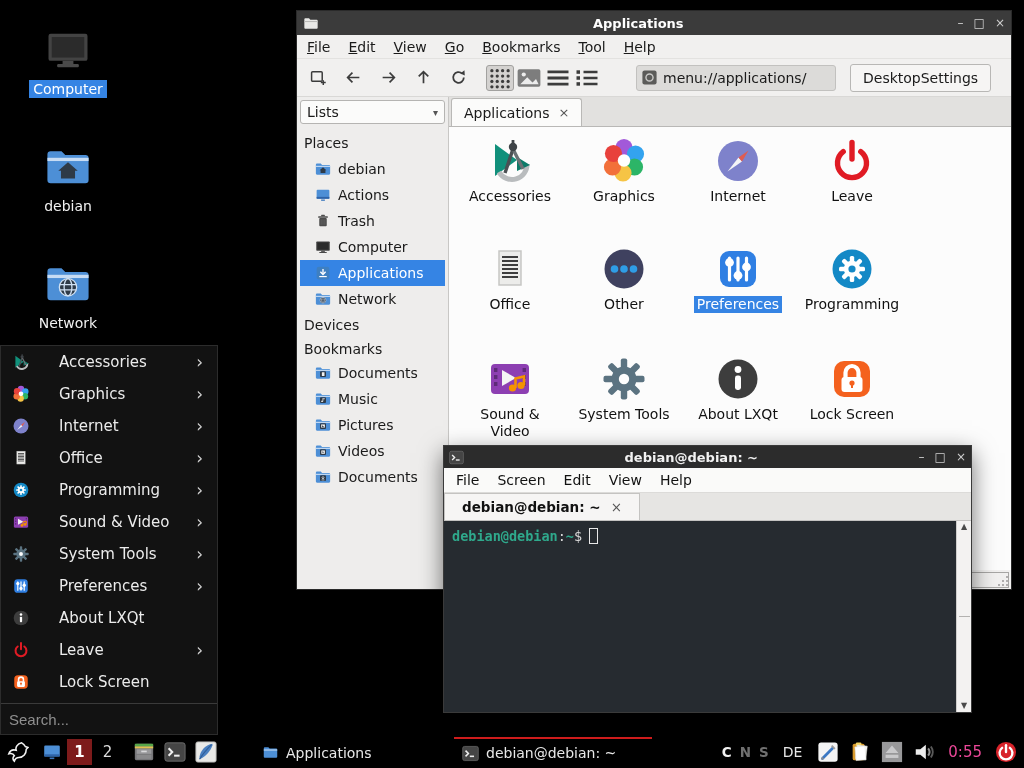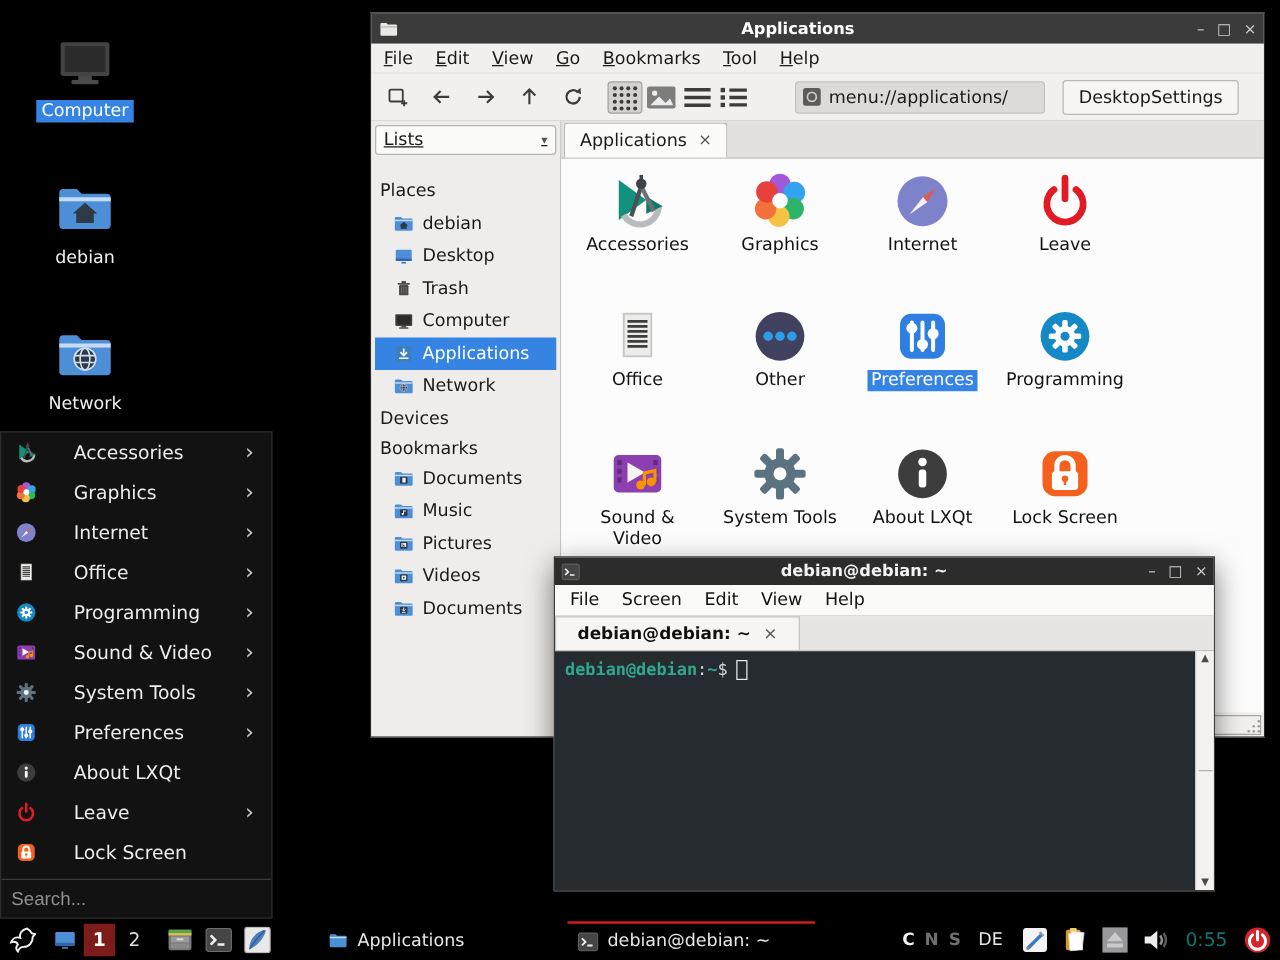--- a/index.html
+++ b/index.html
@@ -30,21 +30,21 @@
   .tbtn svg { width:17px; height:17px; }
   .viewgroup { display:flex; gap:1px; margin-left:6px; }
   .vbtn { width:28px; height:26px; display:flex; align-items:center; justify-content:center; border-radius:3px; }
   .vbtn.pressed { background:#d4d2d0; border:1px solid #a2a19f; }
   .addrbar { margin-left:26px; width:200px; height:26px; background:#dcdbd9; border:1px solid #c2c1bf; border-radius:3px; display:flex; align-items:center; padding:0 4px; gap:5px; }
   .addrbar svg { width:17px; height:17px; }
   .addrbar .addrtext { font-size:14px; color:#1a1a1a; white-space:nowrap; }
   .dsbtn { margin-left:5px; height:28px; padding:0 12px; background:#f6f5f4; border:1px solid #b8b7b5; border-radius:3px; font-size:14px; color:#1a1a1a; display:flex; align-items:center; }
   .fm-body { flex:1; display:flex; min-height:0; }
   .sidebar { width:152px; background:#eeedec; border-right:1px solid #c8c7c5; display:flex; flex-direction:column; padding:3px; }
-  .combo { height:24px; background:#fbfbfa; border:1px solid #b5b4b2; border-radius:3px; display:flex; align-items:center; padding:0 6px; font-size:14px; color:#1a1a1a; margin-bottom:16px;text-decoration:underline; }
+  .combo { height:24px; background:#fbfbfa; border:1px solid #b5b4b2; border-radius:3px; display:flex; align-items:center; padding:0 6px; font-size:14px; color:#1a1a1a; margin-bottom:6px; }
   .combo .caret { margin-left:auto; font-size:10px; color:#555; }
   .srow { height:26px; display:flex; align-items:center; gap:6px; font-size:14px; color:#1a1a1a; padding-left:14px; }
   .srow svg { width:18px; height:18px; flex:0 0 auto; }
   .srow.hdr { padding-left:4px; color:#1a1a1a; }
   .srow.sel { background:#3584e4; color:#fff; }
   .fm-main { flex:1; display:flex; flex-direction:column; min-width:0; }
   .tabbar { height:30px; background:#e2e1df; border-bottom:1px solid #b9b8b6; display:flex; align-items:flex-end; padding-left:2px; }
   .tab { height:28px; background:#fbfbfa; border:1px solid #b9b8b6; border-bottom:none; border-radius:3px 3px 0 0; display:flex; align-items:center; gap:9px; padding:0 12px; font-size:14px; color:#1a1a1a; }
   .tab .tclose { color:#555; font-size:13px; }
   .iconview { flex:1; background:#fcfcfc; padding:10px 0 0 4px; display:grid; grid-template-columns:repeat(4,114px); grid-template-rows:108px 110px 130px; }
@@ -96,21 +96,21 @@
   .ws.active { background:#7d1b1b; color:#fff; font-weight:bold; }
   .task { height:30px; display:flex; align-items:center; gap:7px; padding:0 8px; color:#e8e8e8; font-size:14px; margin-top:1px; }
   .task svg { width:17px; height:17px; }
   .task.active { border-top:2px solid #ce1c1c; margin-top:0; }
   #task-apps { margin-left:36px; width:198px; }
   #task-term { margin-left:2px; width:198px; }
   .tb-right { margin-left:auto; display:flex; align-items:center; gap:8px; padding-right:6px; }
   .kbd { font-size:13.5px; font-weight:bold; color:#707070; }
   .kbd.on { color:#f2f2f2; }
   .layout { font-size:14px; color:#e8e8e8; margin:8px 6px; }
-  .clock { font-size:15px; color:#0f766e; margin:0 4px; }
+  .clock { font-size:15px; color:#ec4899; margin:0 4px; }
 </style>
 </head>
 <body>
 
 <svg width="0" height="0" style="position:absolute">
   <defs>
     <symbol id="i-accessories" viewBox="0 0 48 48">
       <path d="M9 7 L9 39 L31 23 Z" fill="#11907b"></path>
       <path d="M13 35 A15 15 0 0 0 41 27" fill="none" stroke="#b9bcbe" stroke-width="5"></path>
       <path d="M31 20 L44 28 L31 34 Z" fill="#0c7a68"></path>
@@ -470,21 +470,21 @@
         <div class="srow">
           <svg>
               <use href="#i-folder-home"></use>
             </svg>
           <span>debian</span>
         </div>
         <div class="srow">
           <svg>
               <use href="#i-display"></use>
             </svg>
-          <span>Desktop</span>
+          <span>Actions</span>
         </div>
         <div class="srow">
           <svg>
               <use href="#i-trash"></use>
             </svg>
           <span>Trash</span>
         </div>
         <div class="srow">
           <svg>
               <use href="#i-computer"></use>

